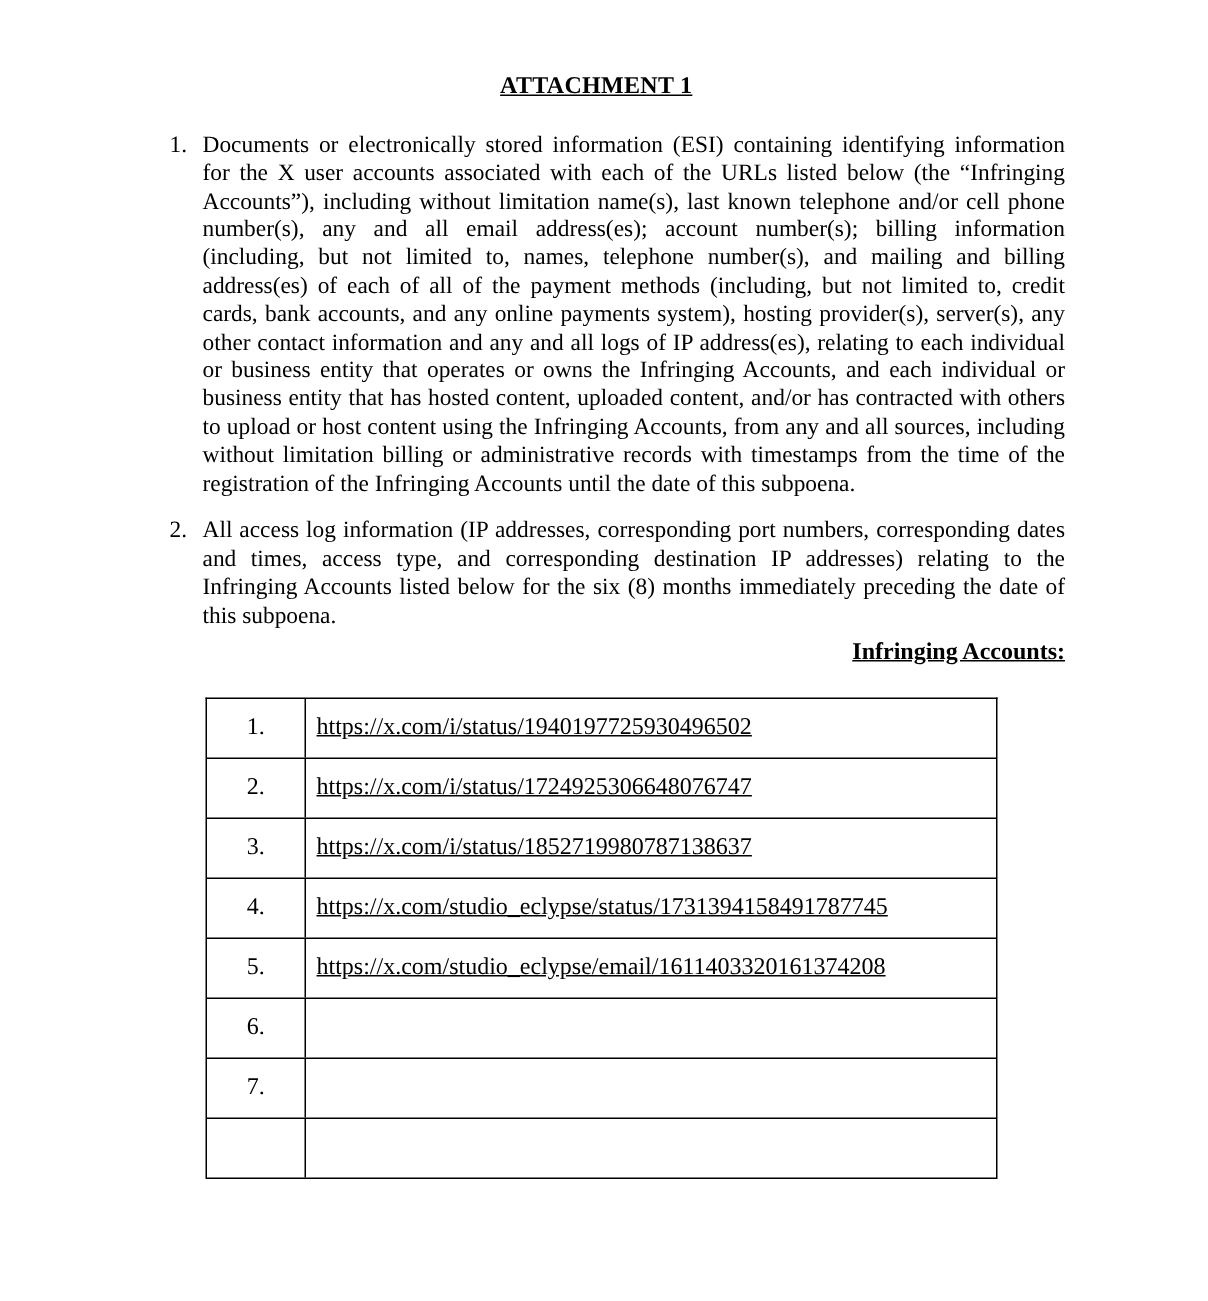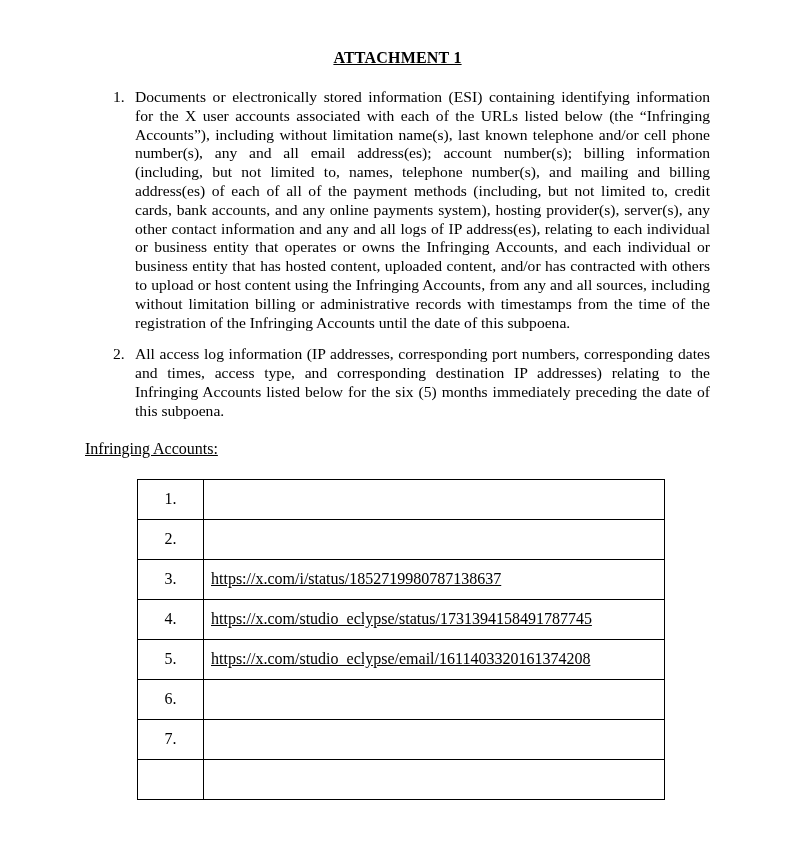--- a/index.html
+++ b/index.html
@@ -47,24 +47,24 @@
     line-height: 18.8px;
     text-align: justify;
   }
   .list-item.first { margin-bottom: 13px; }
   .list-num {
     position: absolute;
     left: -22px;
     top: 0;
   }
   .table-heading {
-    margin: 18px 0 21px 0;
+    margin: 4px 0 21px 0;
     font-size: 16px;
-    font-weight: normal;
-    text-align: left;
+    font-weight: bold;
+    text-align: right;
     text-decoration: underline;
     line-height: 19px;
   }
   .acct-table {
     margin-left: 52px;
     width: 528px;
     border: 1.5px solid #000000;
     border-bottom: none;
     box-sizing: border-box;
   }
@@ -103,33 +103,35 @@
     <h1 class="doc-title">ATTACHMENT 1</h1>
 
 
     <div class="list-item first">
       <span class="list-num">1.</span>
       <span>Documents or electronically stored information (ESI) containing identifying information for the X user accounts associated with each of the URLs listed below (the “Infringing Accounts”), including without limitation name(s), last known telephone and/or cell phone number(s), any and all email address(es); account number(s); billing information (including, but not limited to, names, telephone number(s), and mailing and billing address(es) of each of all of the payment methods (including, but not limited to, credit cards, bank accounts, and any online payments system), hosting provider(s), server(s), any other contact information and any and all logs of IP address(es), relating to each individual or business entity that operates or owns the Infringing Accounts, and each individual or business entity that has hosted content, uploaded content, and/or has contracted with others to upload or host content using the Infringing Accounts, from any and all sources, including without limitation billing or administrative records with timestamps from the time of the registration of the Infringing Accounts until the date of this subpoena.</span>
     </div>
 
     <div class="list-item">
       <span class="list-num">2.</span>
-      <span>All access log information (IP addresses, corresponding port numbers, corresponding dates and times, access type, and corresponding destination IP addresses) relating to the Infringing Accounts listed below for the six (5) months immediately preceding the date of this subpoena.</span>
+      <span>All access log information (IP addresses, corresponding port numbers, corresponding dates and times, access type, and corresponding destination IP addresses) relating to the Infringing Accounts listed below for the six (8) months immediately preceding the date of this subpoena.</span>
     </div>
 
     <h2 class="table-heading">Infringing Accounts:</h2>
 
     <div class="acct-table">
 
       <div class="acct-row">
         <div class="acct-num">1.</div>
+        <div class="acct-url">https://x.com/i/status/1940197725930496502</div>
       </div>
 
       <div class="acct-row">
         <div class="acct-num">2.</div>
+        <div class="acct-url">https://x.com/i/status/1724925306648076747</div>
       </div>
 
       <div class="acct-row">
         <div class="acct-num">3.</div>
         <div class="acct-url">https://x.com/i/status/1852719980787138637</div>
       </div>
 
       <div class="acct-row">
         <div class="acct-num">4.</div>
         <div class="acct-url">https://x.com/studio_eclypse/status/1731394158491787745</div>

